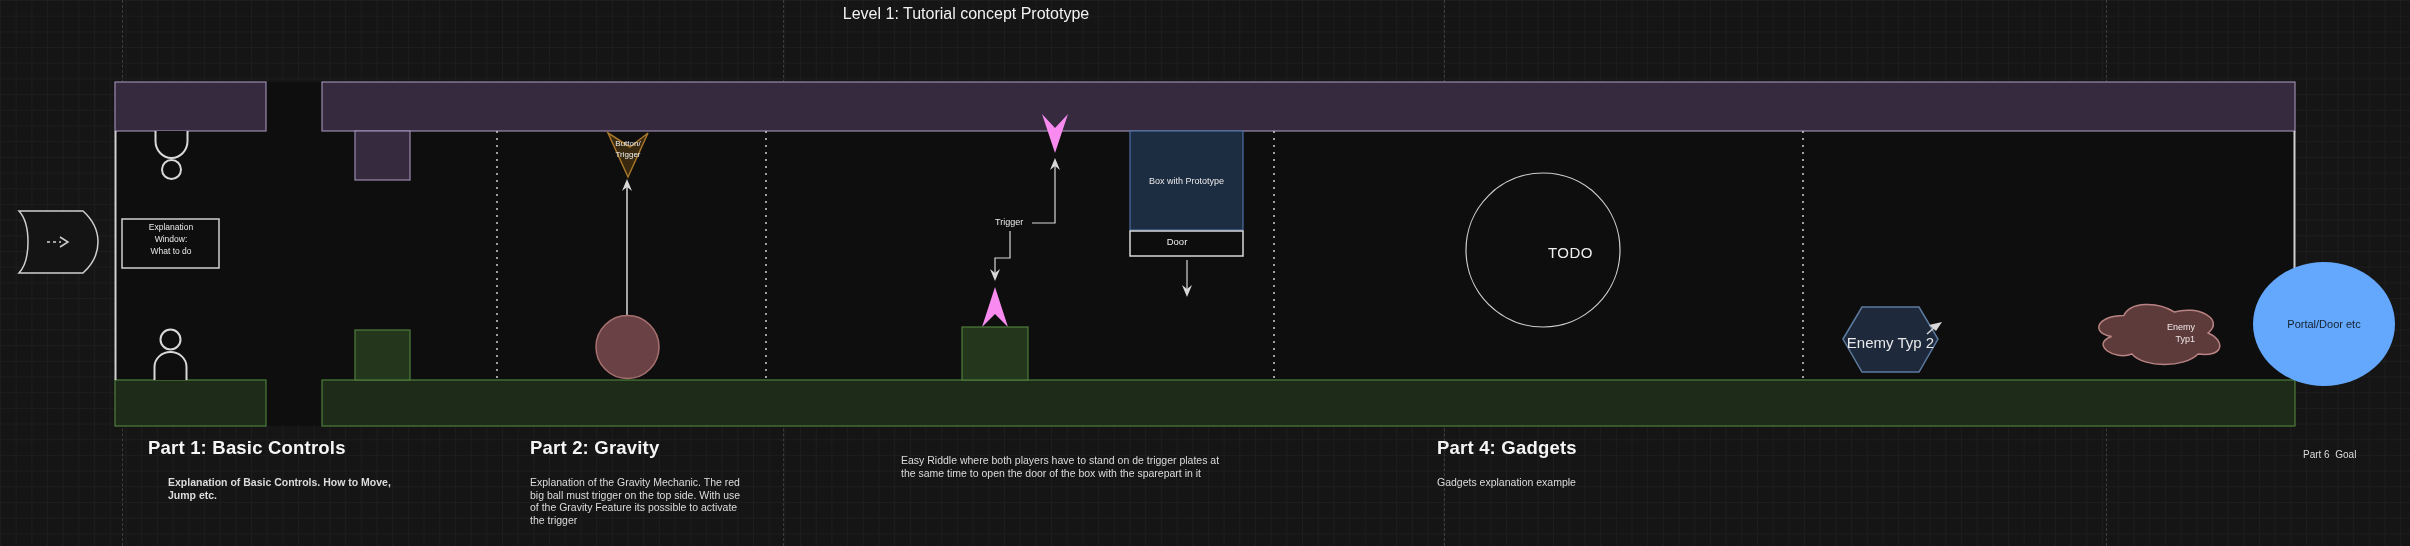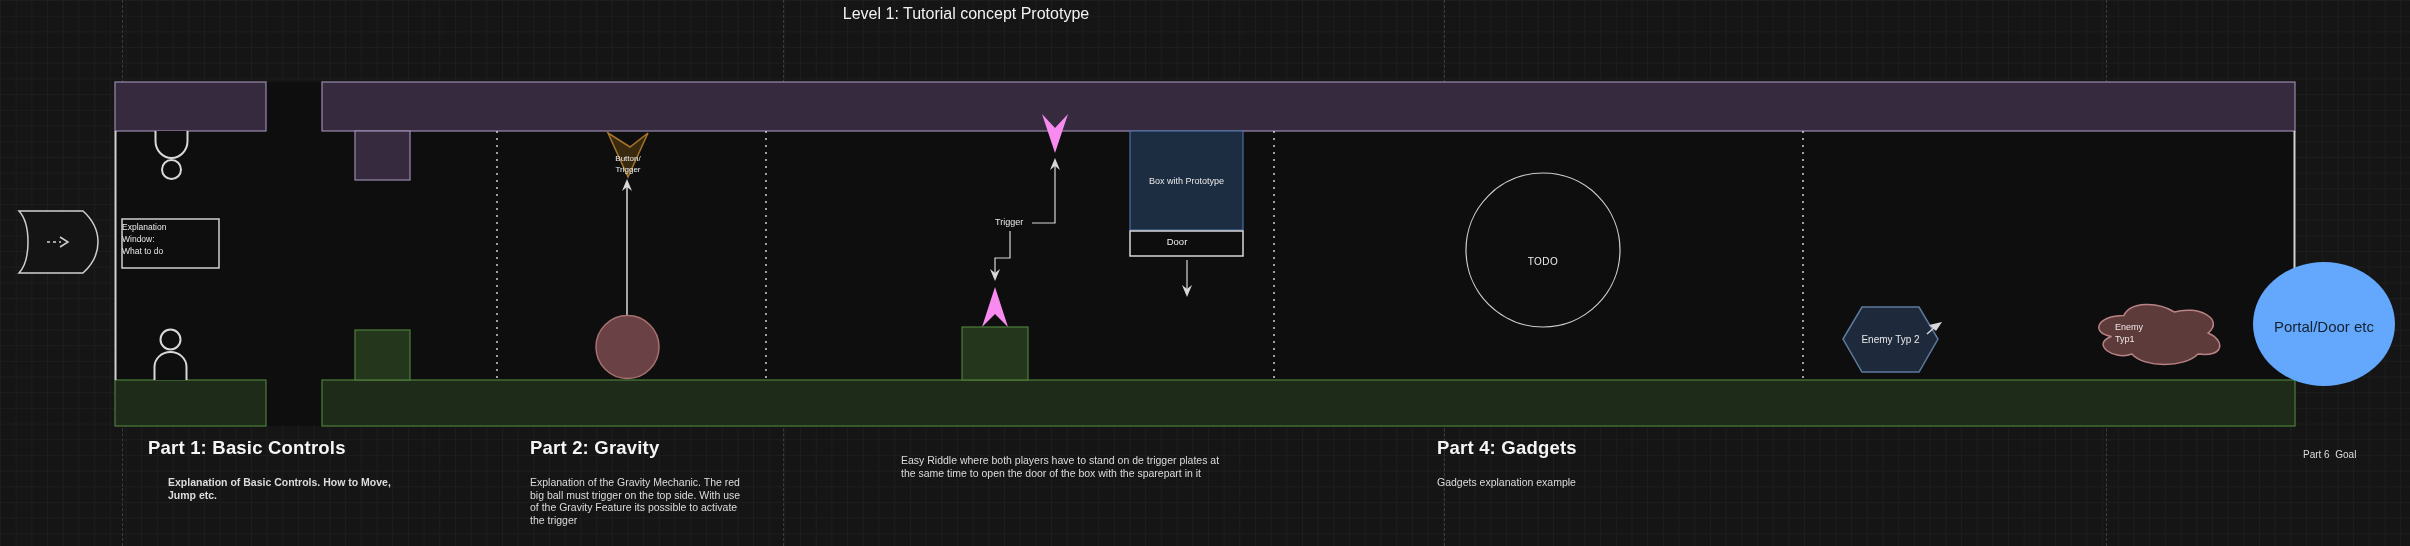--- a/index.html
+++ b/index.html
@@ -13,29 +13,29 @@
       linear-gradient(90deg, #1d1d1d 1px, transparent 1px);
     background-size:15.7px 15.7px;
     font-family:Liberation Sans, sans-serif;
     color:#e8e8e8;
     padding-left:16px;
   }
   .vmajor{position:absolute;top:0;bottom:0;width:0;border-left:1px dashed #3c3c3c;}
   .scene{position:absolute;left:0;top:0;}
   .lbl{position:absolute;white-space:pre-line;}
   .title{left:816px;top:5px;width:300px;text-align:center;font-size:16px;color:#f2f2f2;}
-  .expl{left:122px;top:222px;width:98px;font-size:8.5px;line-height:1.4;color:#e8e8e8;}
-  .btntrig{left:603px;top:153px;width:50px;text-align:center;font-size:8px;line-height:1.4;color:#efefef;}
+  .expl{left:122px;top:222px;width:98px;text-align:center;font-size:8.5px;line-height:1.4;color:#e8e8e8;}
+  .btntrig{left:603px;top:138px;width:50px;text-align:center;font-size:8px;line-height:1.4;color:#efefef;}
   .trig{left:995px;top:217px;font-size:9px;color:#e8e8e8;}
   .boxsp{left:1130px;top:176px;width:113px;text-align:center;font-size:9px;color:#e8e8e8;}
   .door{left:1130px;top:236px;width:94px;text-align:center;font-size:9.5px;color:#efefef;}
-  .todo{left:1493px;top:256px;width:100px;text-align:center;font-size:10px;color:#efefef;letter-spacing:.5px;}
-  .en2{left:1843px;top:334px;width:95px;text-align:center;font-size:10px;color:#e8e8e8;}
-  .en1{left:2115px;top:321px;width:80px;text-align:left;font-size:9px;line-height:1.35;color:#efe6e6;}
-  .portal{left:2254px;top:318px;width:140px;text-align:center;font-size:15px;color:#14202e;}
+  .todo{left:1493px;top:244px;width:100px;text-align:right;font-size:15px;color:#efefef;letter-spacing:.5px;}
+  .en2{left:1843px;top:334px;width:95px;text-align:center;font-size:15px;color:#e8e8e8;}
+  .en1{left:2115px;top:321px;width:80px;text-align:right;font-size:9px;line-height:1.35;color:#efe6e6;}
+  .portal{left:2254px;top:318px;width:140px;text-align:center;font-size:11px;color:#14202e;}
   .section{position:absolute;top:437px;}
   .section h2{margin:0;font-size:18.5px;font-weight:bold;color:#f5f5f5;letter-spacing:.2px;}
   .section .body{margin-top:17px;font-size:10.5px;line-height:12.5px;color:#dcdcdc;white-space:pre-line;}
   .section .body.bold{font-weight:bold;margin-left:20px;}
   .goal{left:2303px;top:449px;font-size:10px;color:#dcdcdc;white-space:pre;}
 </style>
 </head>
 <body>
 
 <div class="canvas">

